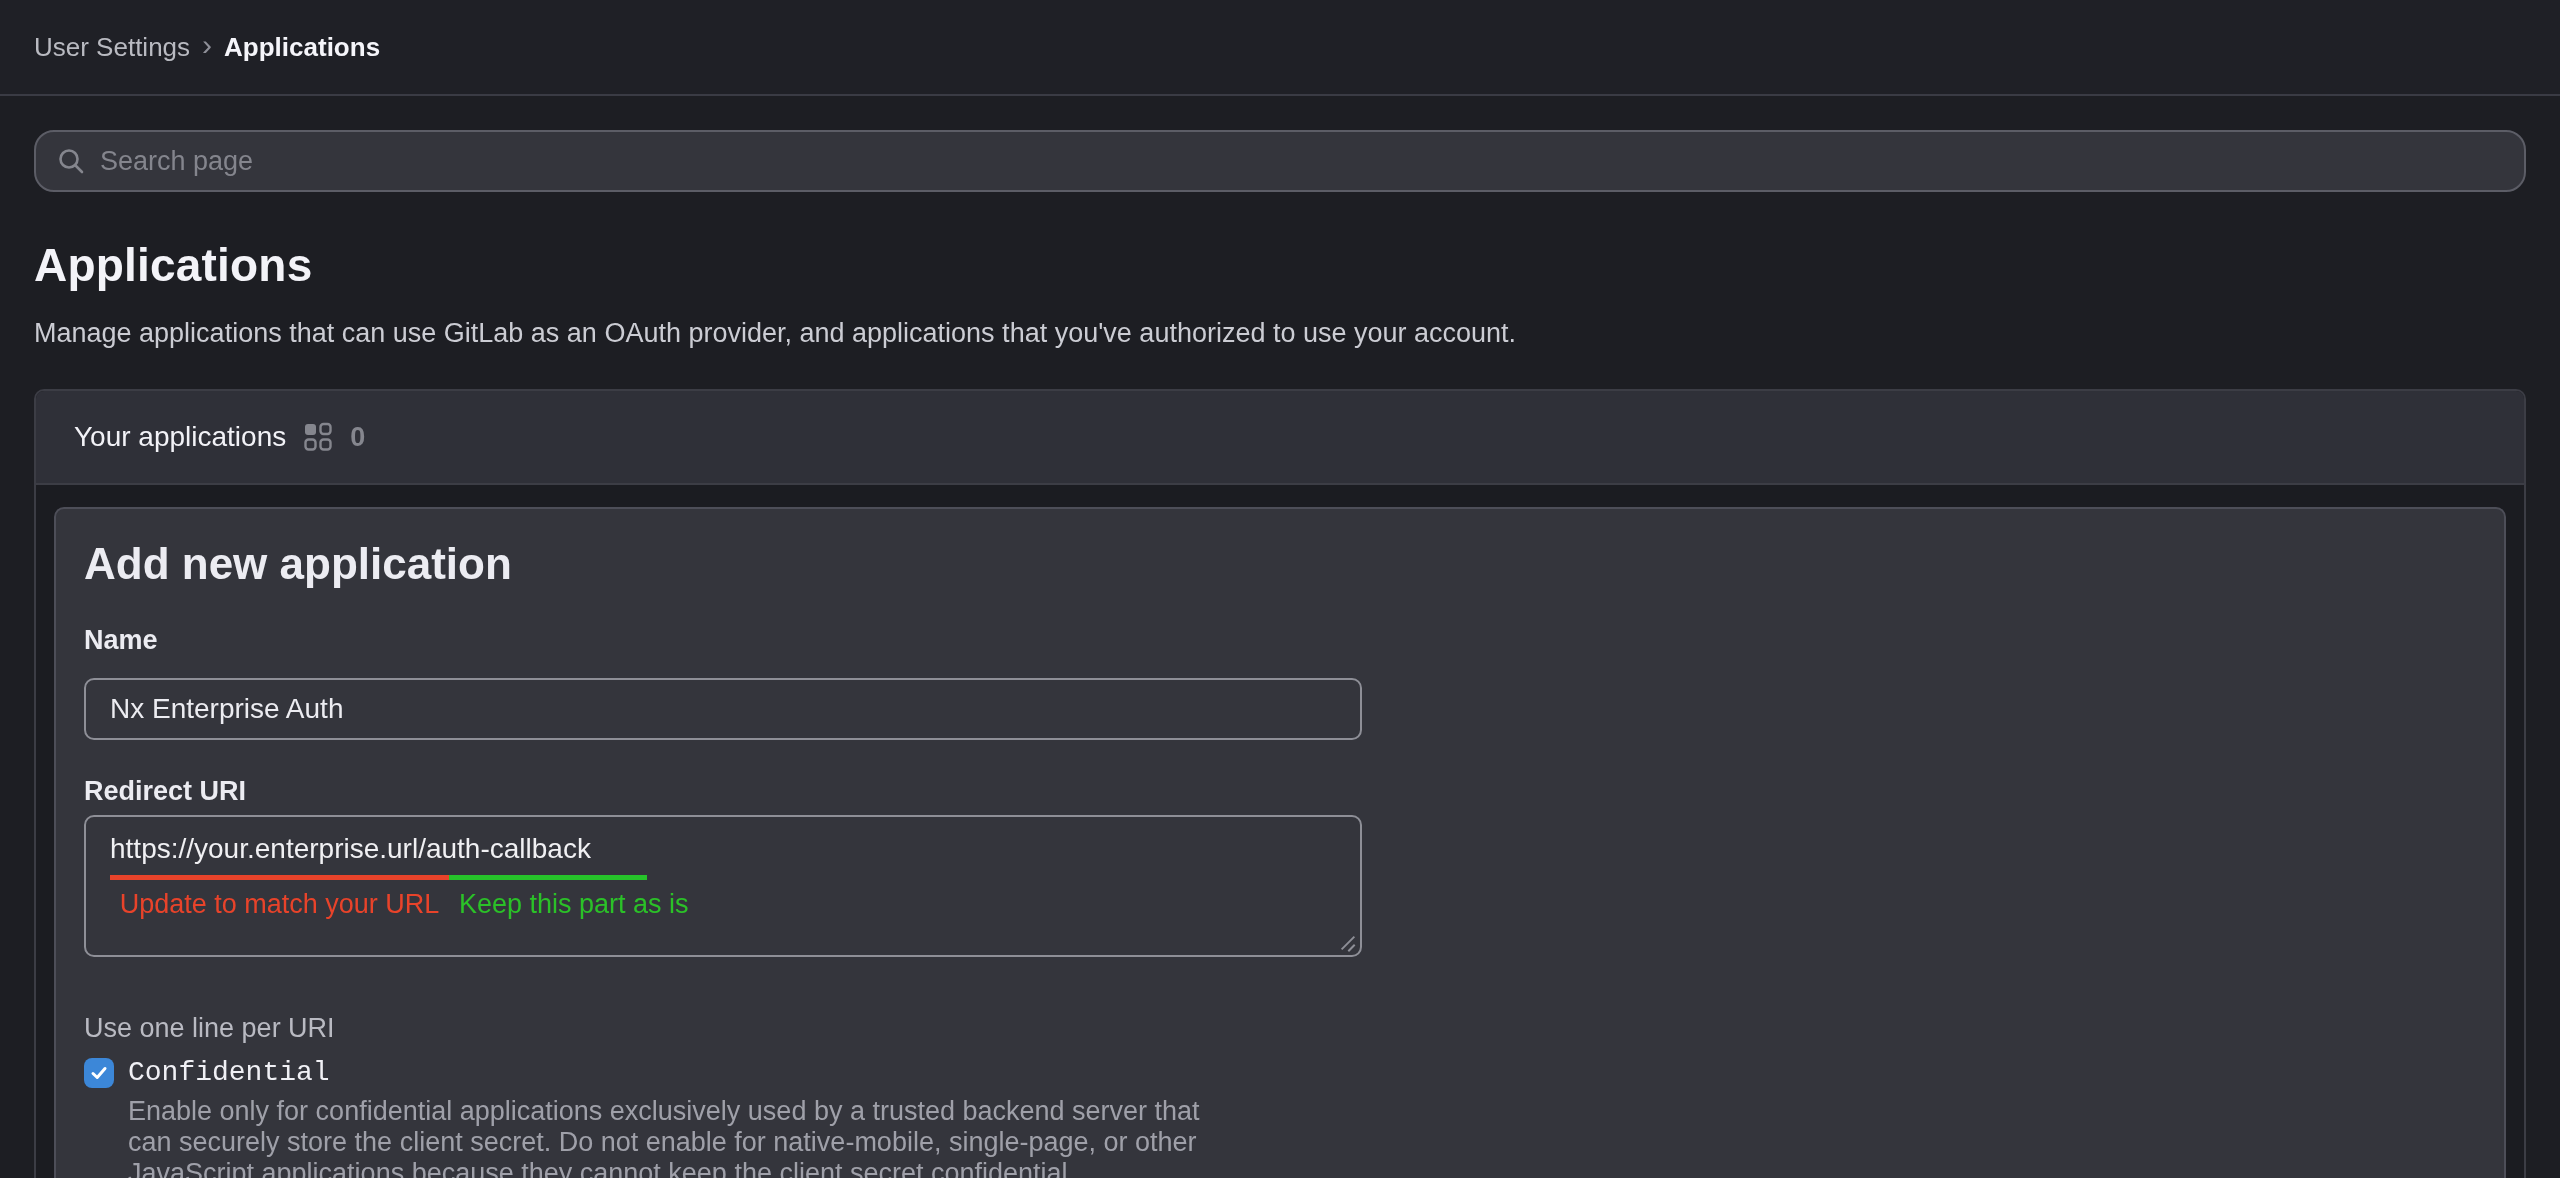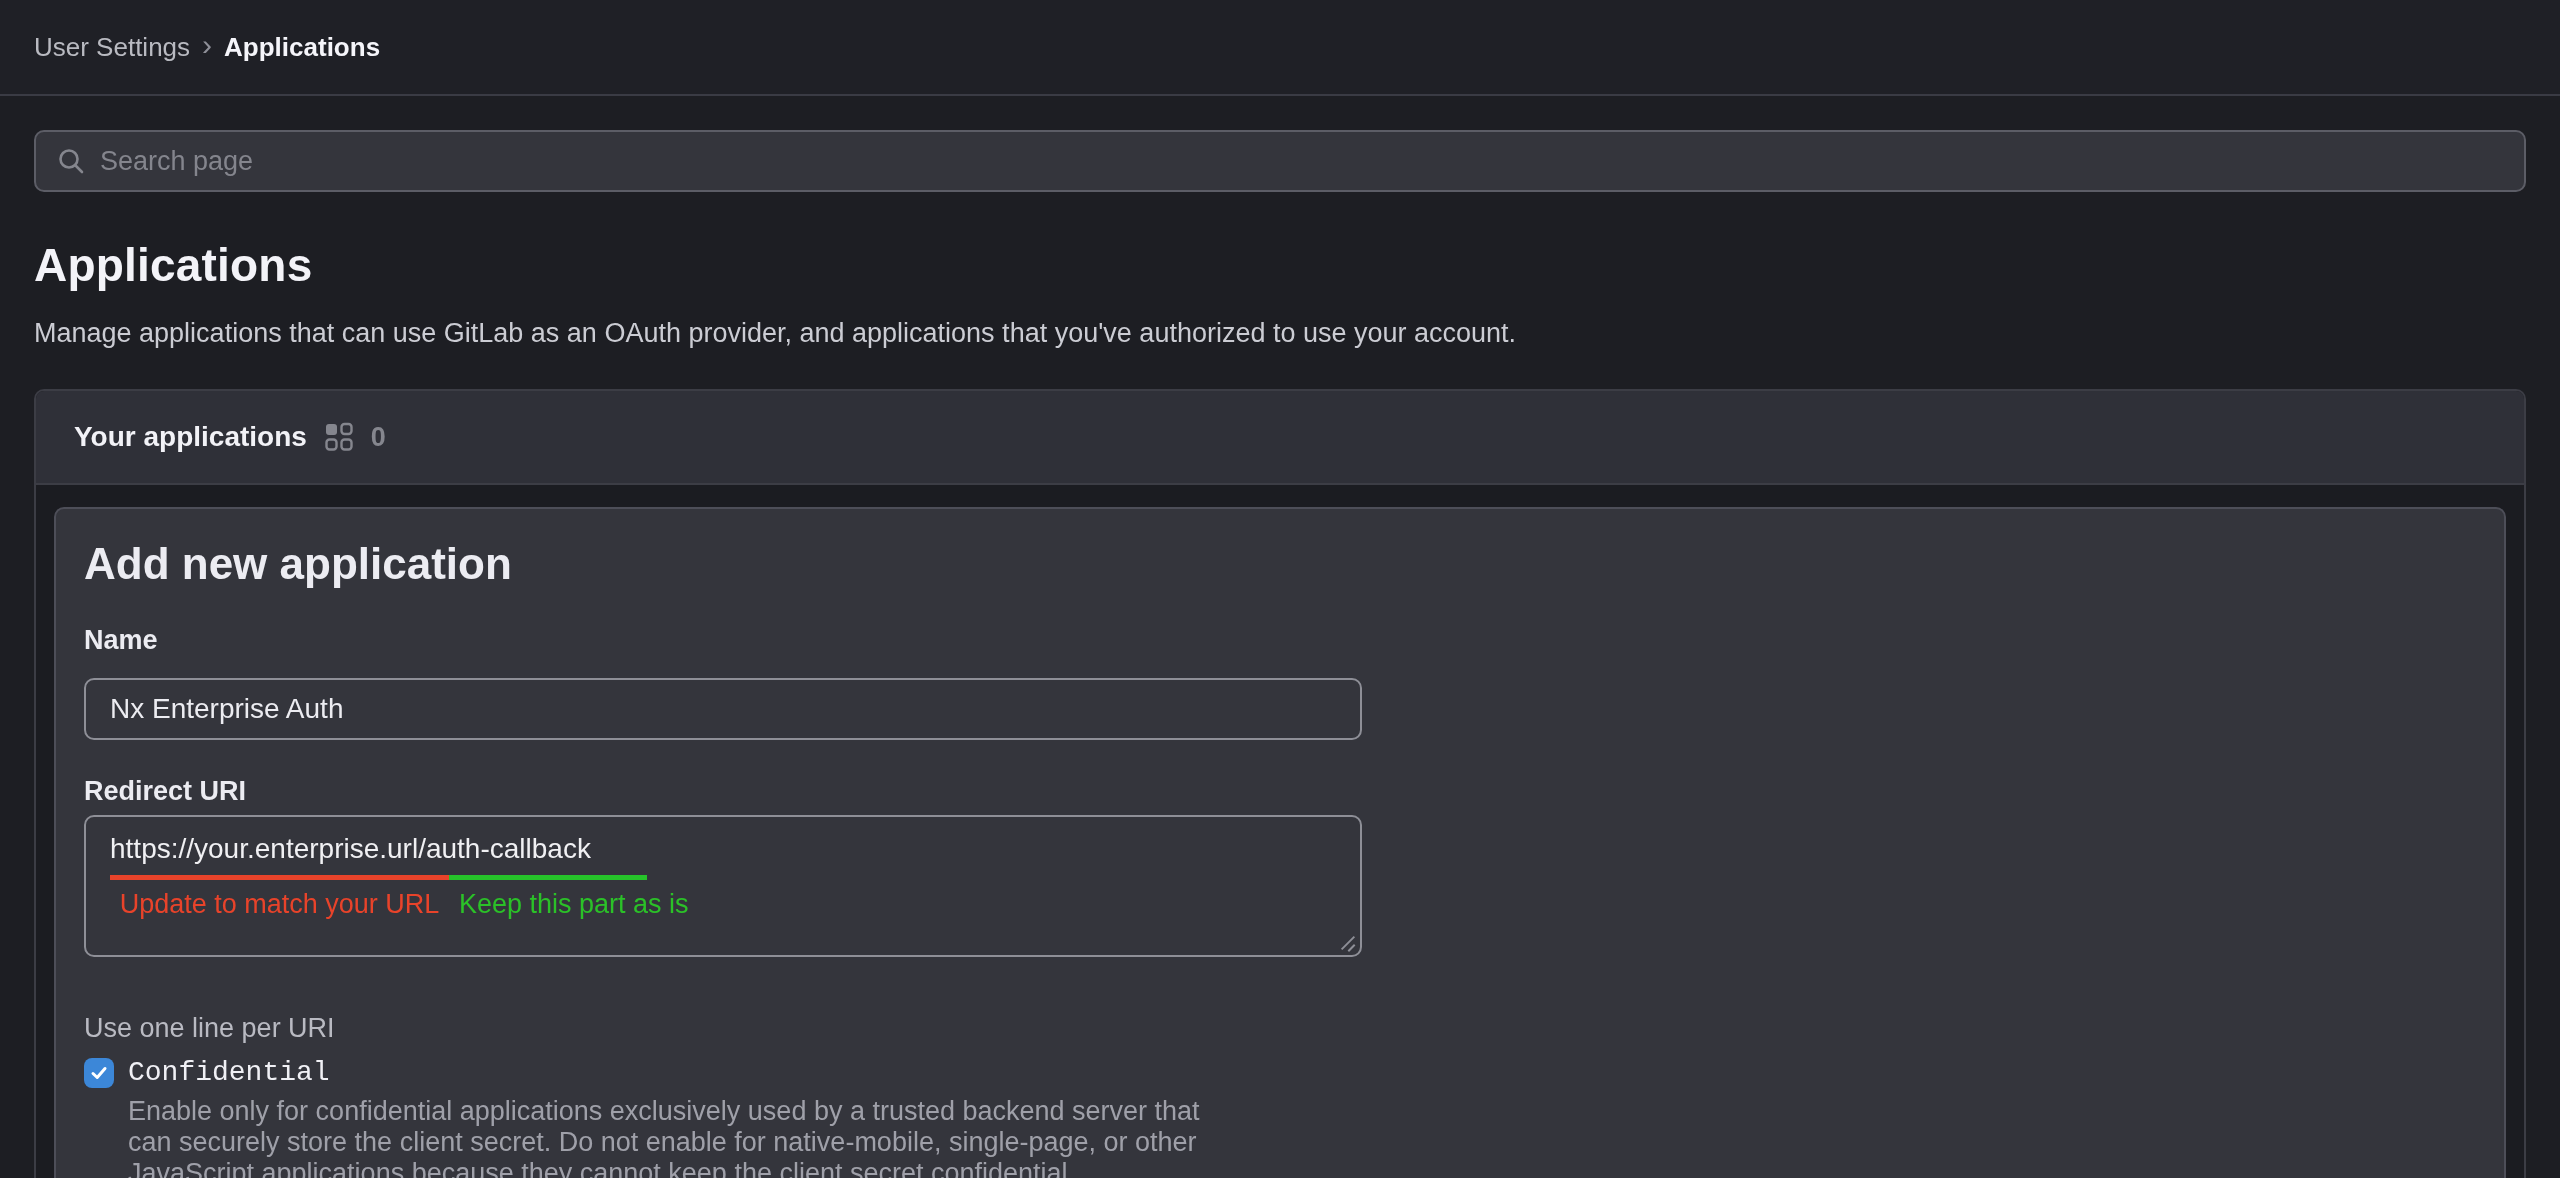--- a/index.html
+++ b/index.html
@@ -25,21 +25,21 @@
   .crumb-current { color: #f5f5fa; font-weight: 700; }
 
   
   .page { padding: 0 34px; }
 
   .searchbox {
     margin-top: 34px;
     height: 62px;
     background: #34353c;
     border: 2px solid #5c5d66;
-    border-radius: 10px;
+    border-radius: 20px;
     display: flex;
     align-items: center;
     padding: 0 20px;
   }
   .searchbox svg { flex: 0 0 auto; margin-right: 14px; }
   .search-input {
     background: transparent;
     border: none;
     outline: none;
     color: #e8e8ee;
@@ -72,21 +72,21 @@
   .panel-header {
     height: 94px;
     background: #2f3038;
     border-bottom: 2px solid #3c3d45;
     border-radius: 8px 8px 0 0;
     display: flex;
     align-items: center;
     padding: 0 38px;
     gap: 16px;
   }
-  .panel-title { font-size: 28px; font-weight: 700; color: #f2f2f7; }
+  .panel-title { font-size: 28px; font-weight: 400; color: #f2f2f7; }
   .panel-count { font-size: 27px; font-weight: 700; color: #85868e; }
   .panel-body { padding: 22px 18px 18px 18px; }
 
   
   .card {
     background: #34353c;
     border: 2px solid #4d4e58;
     border-radius: 10px;
     padding: 30px 28px 40px 28px;
     min-height: 700px;

